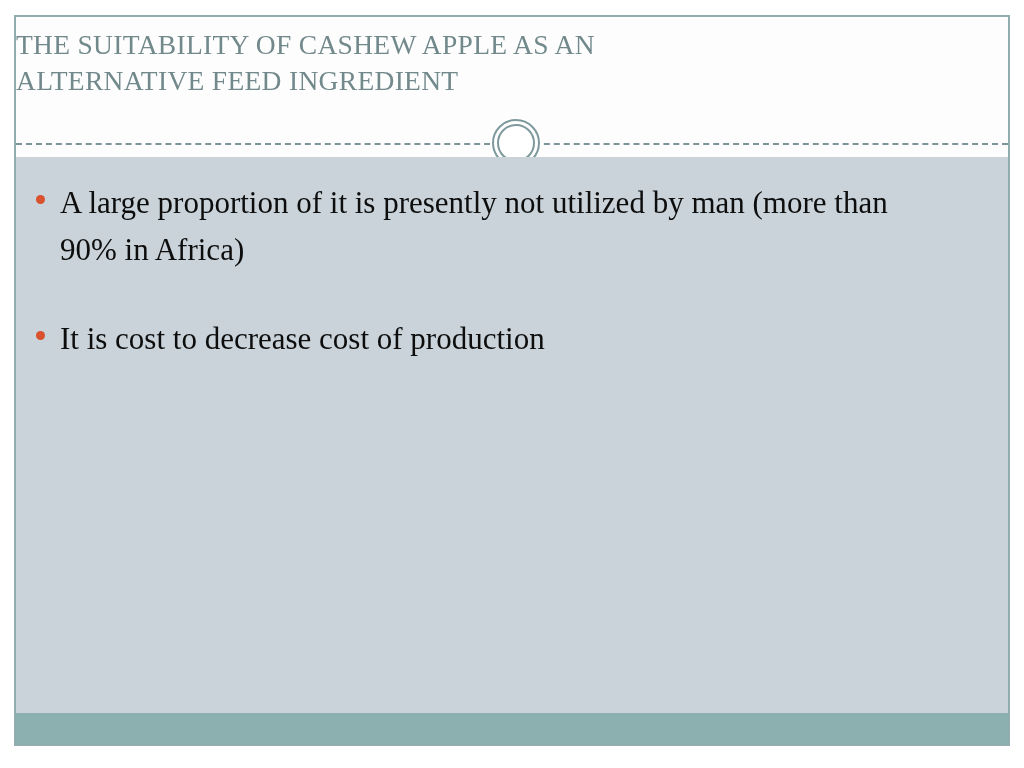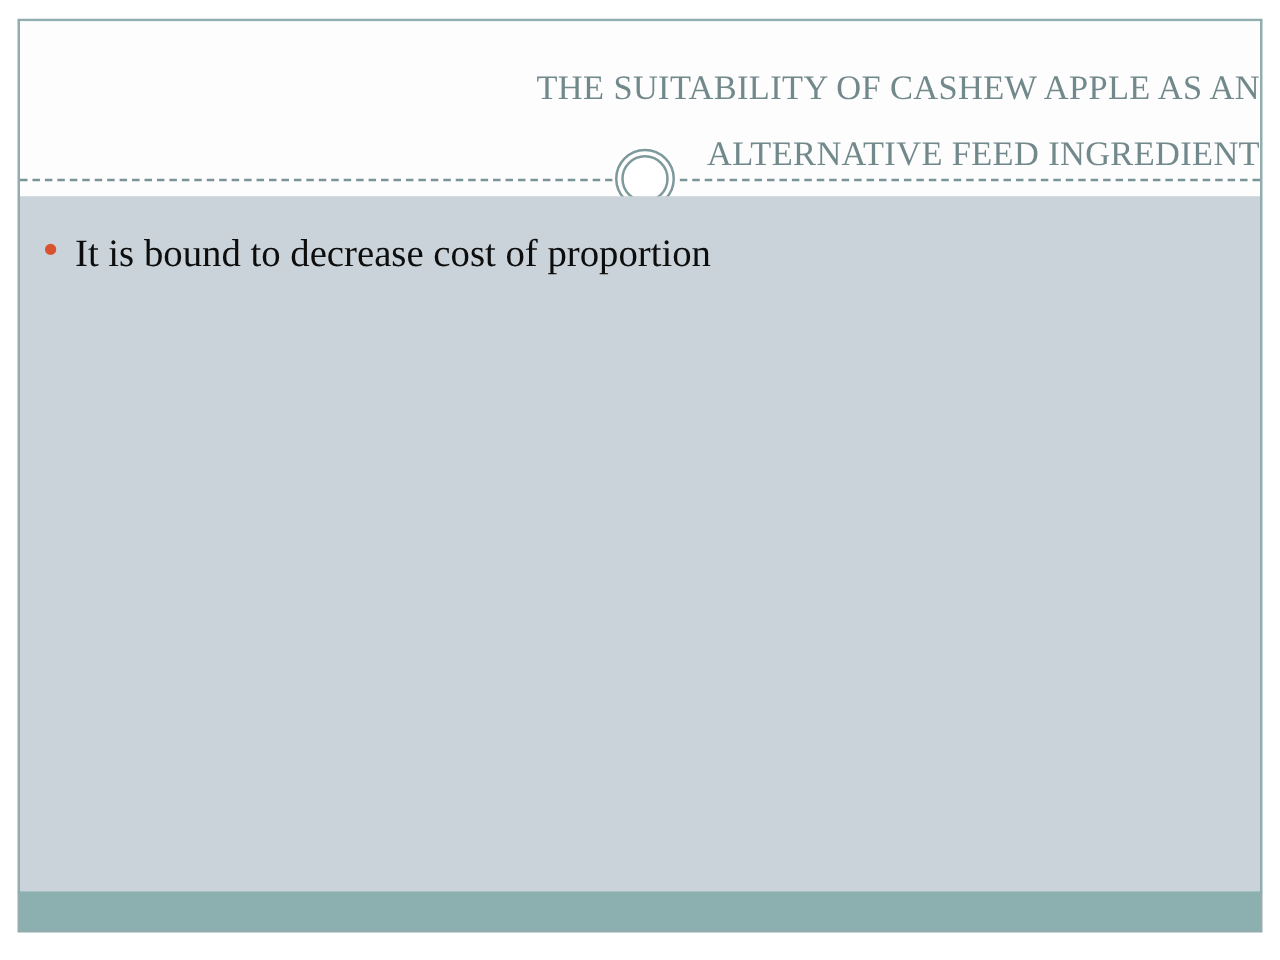--- a/index.html
+++ b/index.html
@@ -35,30 +35,29 @@
     width: 100%;
     height: 140px;
     background: #fdfdfd;
   }
 
   #slide-title {
     position: absolute;
     left: 0;
     top: 10px;
     width: 100%;
-    text-align: right;
+    text-align: left;
     color: #72898c;
     font-size: 27.5px;
-    line-height: 53px;
+    line-height: 36px;
     letter-spacing: 0.3px;
     font-weight: 400;
     font-variant: small-caps;
     text-transform: uppercase;
     white-space: pre-line;
-    margin-top: 16px;
   }
 
   
   #divider {
     position: absolute;
     left: 0;
     top: 126px;
     width: 100%;
     height: 0;
     border-top: 2px dashed #7a9497;
@@ -161,24 +160,28 @@
   <div id="divider"></div>
 
   <div id="circle-ornament">
     <div id="circle-halo"></div>
     <div id="circle-outer"></div>
     <div id="circle-inner"></div>
   </div>
 
   <div id="body-area">
 
+    <div class="bullet-row">
+      <span class="bullet-dot"></span>
+      <span class="bullet-text">A large proportion of it is presently not utilized by man (more than 90% in Africa)</span>
+    </div>
 
 
     <div class="bullet-row">
       <span class="bullet-dot"></span>
-      <span class="bullet-text">It is bound to decrease cost of proportion</span>
+      <span class="bullet-text">It is cost to decrease cost of production</span>
     </div>
 
   </div>
 
   <div id="footer-bar"></div>
 
 </div>
 
 </body></html>

